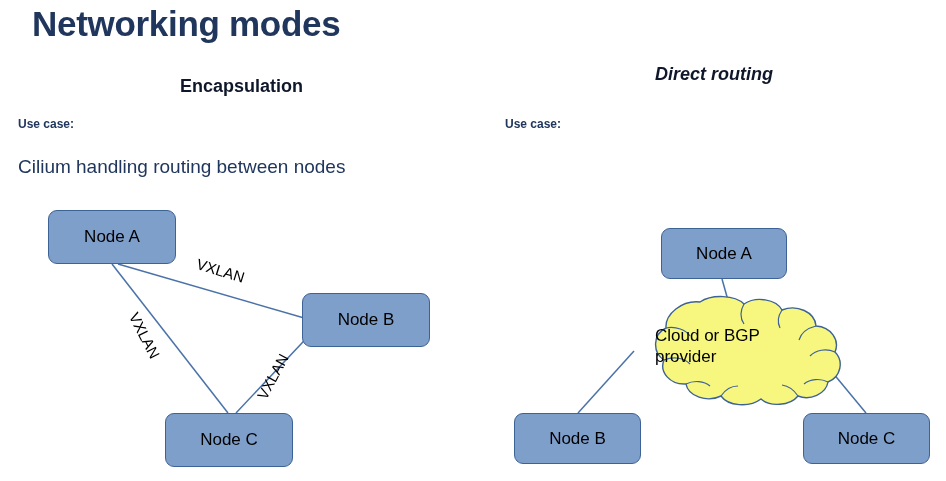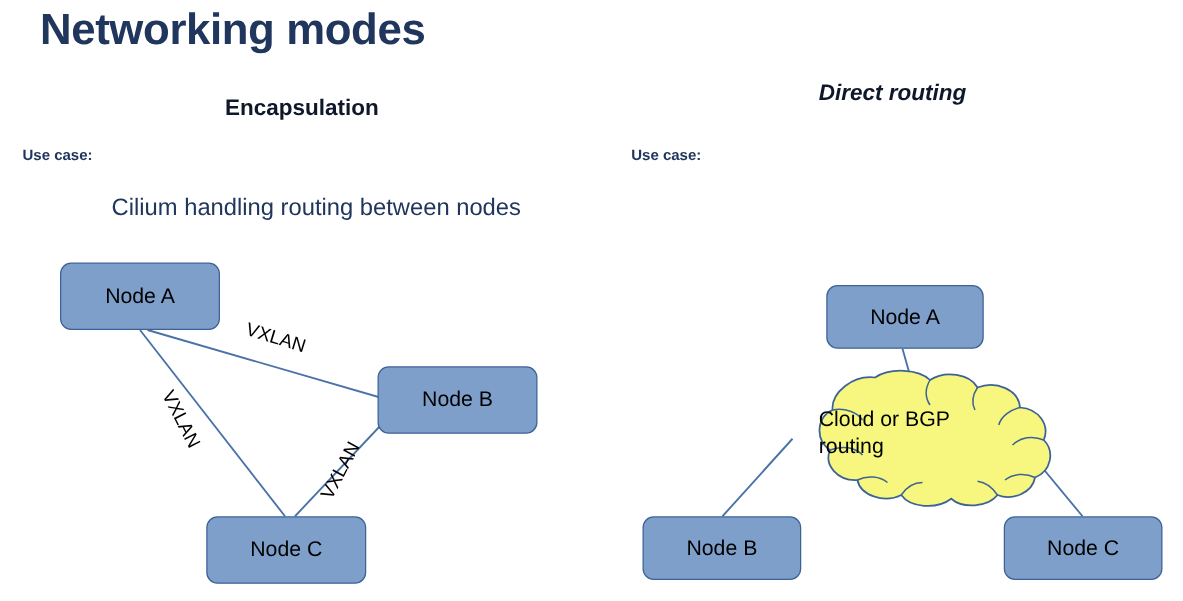--- a/index.html
+++ b/index.html
@@ -55,21 +55,21 @@
   .usecase-label.left  { left: 18px;  top: 117px; }
   .usecase-label.right { left: 505px; top: 117px; }
 
   .usecase-text {
     position: absolute;
     font-size: 19px;
     font-weight: normal;
     color: #20365d;
     line-height: 1.28;
   }
-  .usecase-text.left  { left: 18px;  top: 155px; width: 470px; text-align: center; }
+  .usecase-text.left  { left: 18px;  top: 155px; width: 470px; }
   .usecase-text.right { left: 505px; top: 155px; width: 440px; }
 
   
   .diagram-svg {
     position: absolute;
     left: 0;
     top: 0;
     width: 946px;
     height: 481px;
     pointer-events: none;
@@ -208,16 +208,16 @@
   </div>
   <div class="node-box" id="node-b-right">
     <span>Node B</span>
   </div>
   <div class="node-box" id="node-c-right">
     <span>Node C</span>
   </div>
 
   <div class="cloud-label">
     <div>Cloud or BGP</div>
-    <div>routing</div>
+    <div>provider</div>
   </div>
 
 </div>
 
 </body></html>

